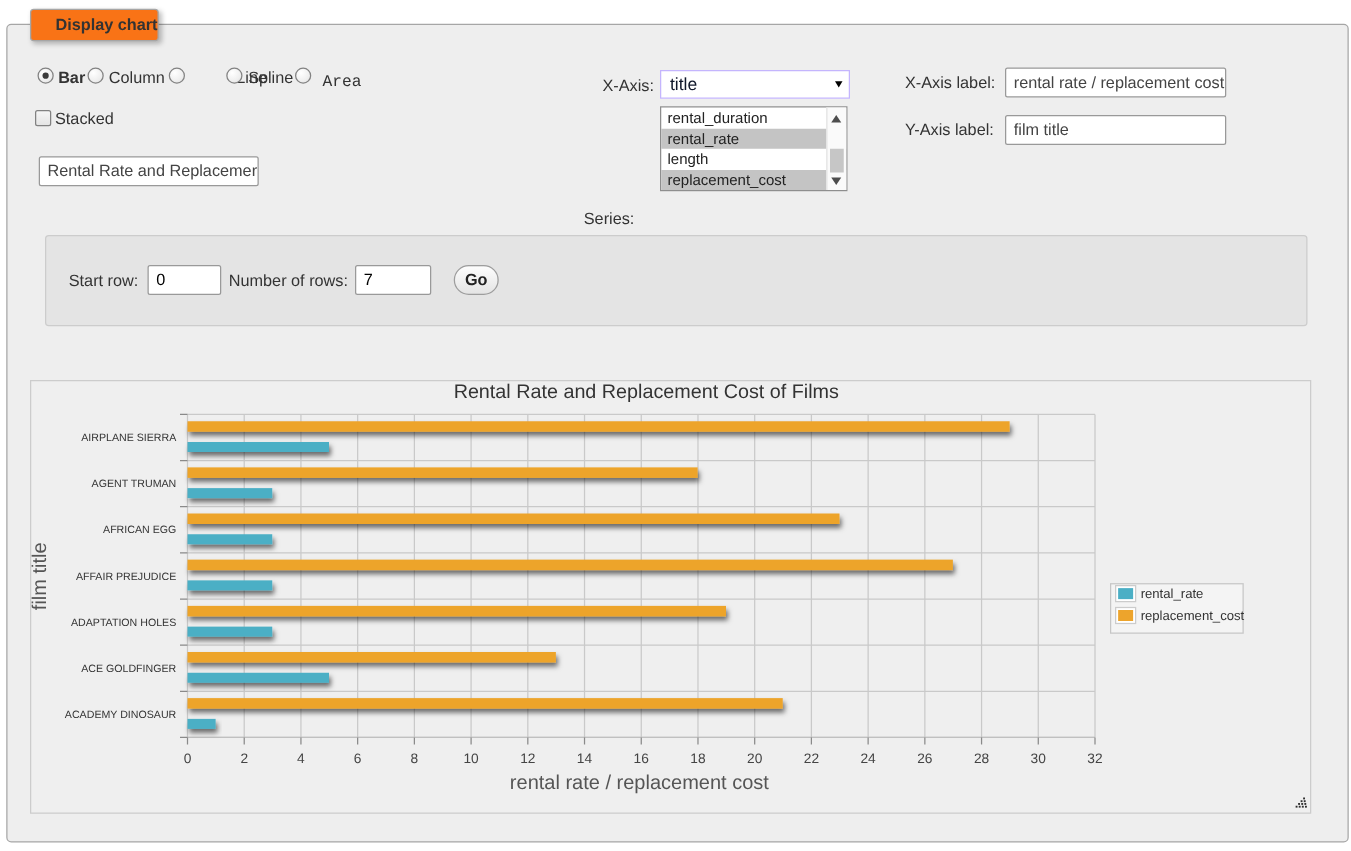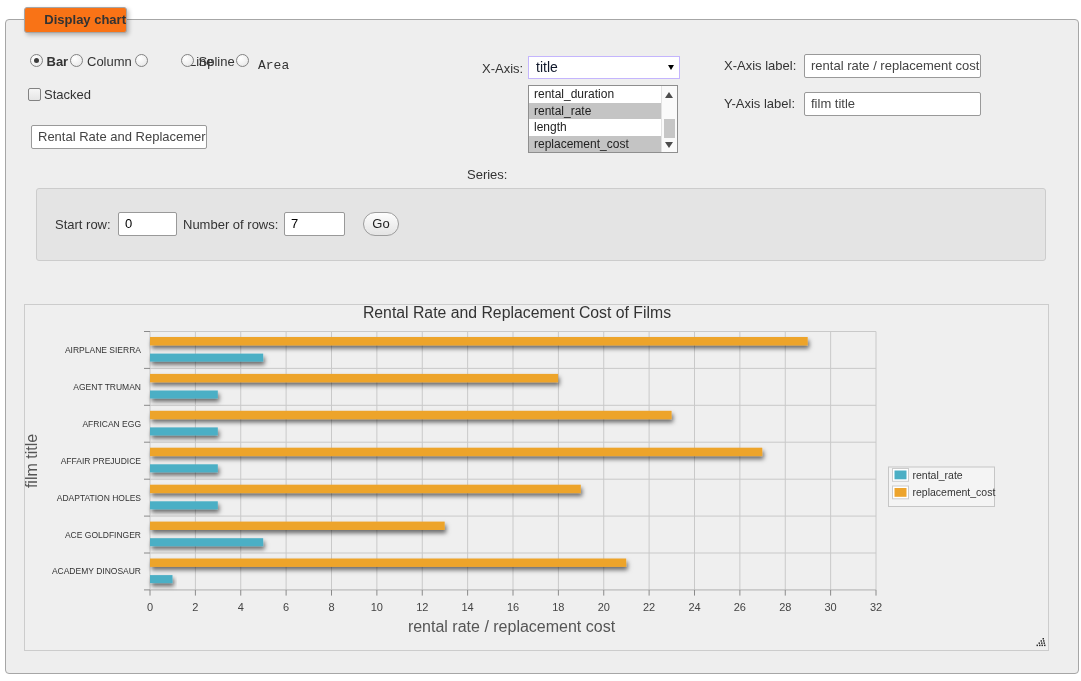--- a/index.html
+++ b/index.html
@@ -14,21 +14,21 @@
 #sel .arr { position:absolute; right:5px; top:8px; width:0; height:0; border-left:3.5px solid transparent; border-right:3.5px solid transparent; border-top:5px solid #000; }
 #lst { position:absolute; left:528px; top:85px; width:148px; height:66px; background:#FFF; border:1px solid #8E8E8E; font-size:12px; color:#222; }
 #lst .it { height:16.5px; line-height:16.5px; padding-left:5px; white-space:nowrap; }
 #lst .sel { background:#C4C4C4; }
 #sb { position:absolute; right:0; top:0; width:15px; height:66px; background:#FAFAFA; border-left:1px solid #E2E2E2; }
 #sb .up, #sb .dn { position:absolute; left:3px; width:0; height:0; border-left:4.5px solid transparent; border-right:4.5px solid transparent; }
 #sb .up { top:6px; border-bottom:6px solid #4D4D4D; }
 #sb .dn { bottom:4px; border-top:6px solid #4D4D4D; }
 #sb .th { position:absolute; left:2px; top:33px; width:11px; height:19px; background:#C6C6C6; }
 #panel { position:absolute; left:36px; top:188px; width:1008px; height:71px; background:#E4E4E4; border:1px solid #CCC; border-radius:3px; }
-#go { position:absolute; left:363px; top:212px; width:34px; height:22px; border:1px solid #9D9D9D; border-radius:12px; background:linear-gradient(#FDFDFD,#E4E4E4); font-weight:normal; font-size:13px; color:#222; text-align:center; line-height:22px; }
+#go { position:absolute; left:363px; top:212px; width:34px; height:22px; border:1px solid #9D9D9D; border-radius:12px; background:linear-gradient(#FDFDFD,#E4E4E4); font-weight:bold; font-size:13px; color:#222; text-align:center; line-height:22px; }
 #chart { position:absolute; left:24px; top:304px; width:1023px; height:345px; background:#EFEFEF; border:1px solid #CCC; }
 </style></head>
 <body>
 <div id="fs"></div>
 <div id="lgd">Display chart</div>
 
 <div class="rad on" style="left:30px; top:54px;"></div>
 <div class="lab" style="left:46.5px; top:54px;font-weight:bold;">Bar</div>
 <div class="rad" style="left:70px; top:54px;"></div>
 <div class="lab" style="left:87px; top:54px;">Column</div>

